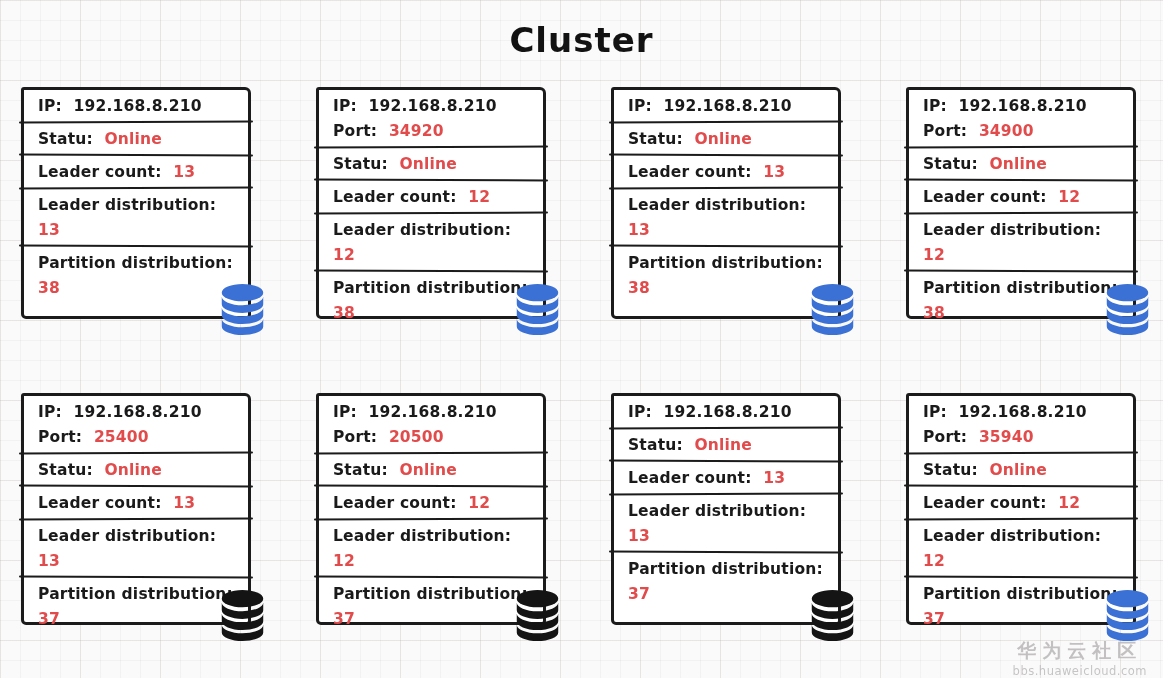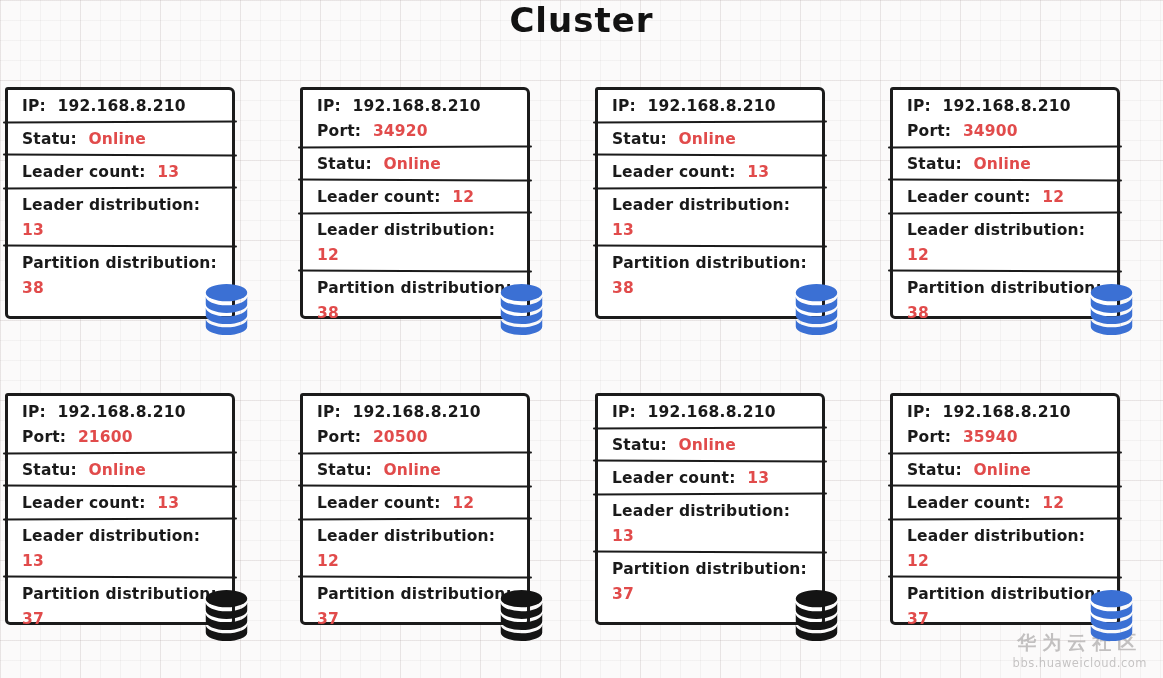--- a/index.html
+++ b/index.html
@@ -14,29 +14,30 @@
       linear-gradient(to bottom, rgba(175,160,160,0.10) 1px, transparent 1px);
     background-size: 80px 80px, 80px 80px, 20px 20px, 20px 20px;
     position: relative;
   }
   .title {
     text-align: center;
     font-size: 34px;
     font-weight: 700;
     color: #121212;
     letter-spacing: 1px;
+    padding-top: 20px;
     height: 87px;
   }
   .grid {
     display: grid;
     grid-template-columns: repeat(4, 230px);
     grid-template-rows: repeat(2, 232px);
     column-gap: 65px;
     row-gap: 74px;
-    padding-left: 5px;
+    padding-left: 21px;
   }
   .card {
     position: relative;
     background: #ffffff;
     border: 3px solid #1b1b1b;
     border-radius: 3px 6px 4px 5px;
     padding: 0 14px;
     font-size: 15.5px;
     font-weight: 700;
     letter-spacing: 0.2px;
@@ -58,21 +59,21 @@
   .divider.alt { transform: rotate(0.25deg); }
   .db-icon {
     position: absolute;
     right: -18px;
     bottom: -21px;
     z-index: 3;
   }
   .watermark {
     position: absolute;
     right: 16px;
-    bottom: 8px;
+    bottom: 0;
     text-align: center;
     z-index: 2;
     color: #b9b7b7;
   }
   .watermark .wm1 {
     font-size: 19px;
     font-weight: 700;
     letter-spacing: 6px;
     opacity: 0.85;
   }
@@ -285,21 +286,21 @@
   </div>
 
   <div class="card">
     <div class="sec">
       <div class="row">
         <span class="lbl">IP:</span>
         <span class="val dark">192.168.8.210</span>
       </div>
       <div class="row">
         <span class="lbl">Port:</span>
-        <span class="val">21600</span>
+        <span class="val">25400</span>
       </div>
     </div>
     <div class="divider"></div>
     <div class="sec">
       <div class="row">
         <span class="lbl">Statu:</span>
         <span class="val">Online</span>
       </div>
     </div>
     <div class="divider alt"></div>

